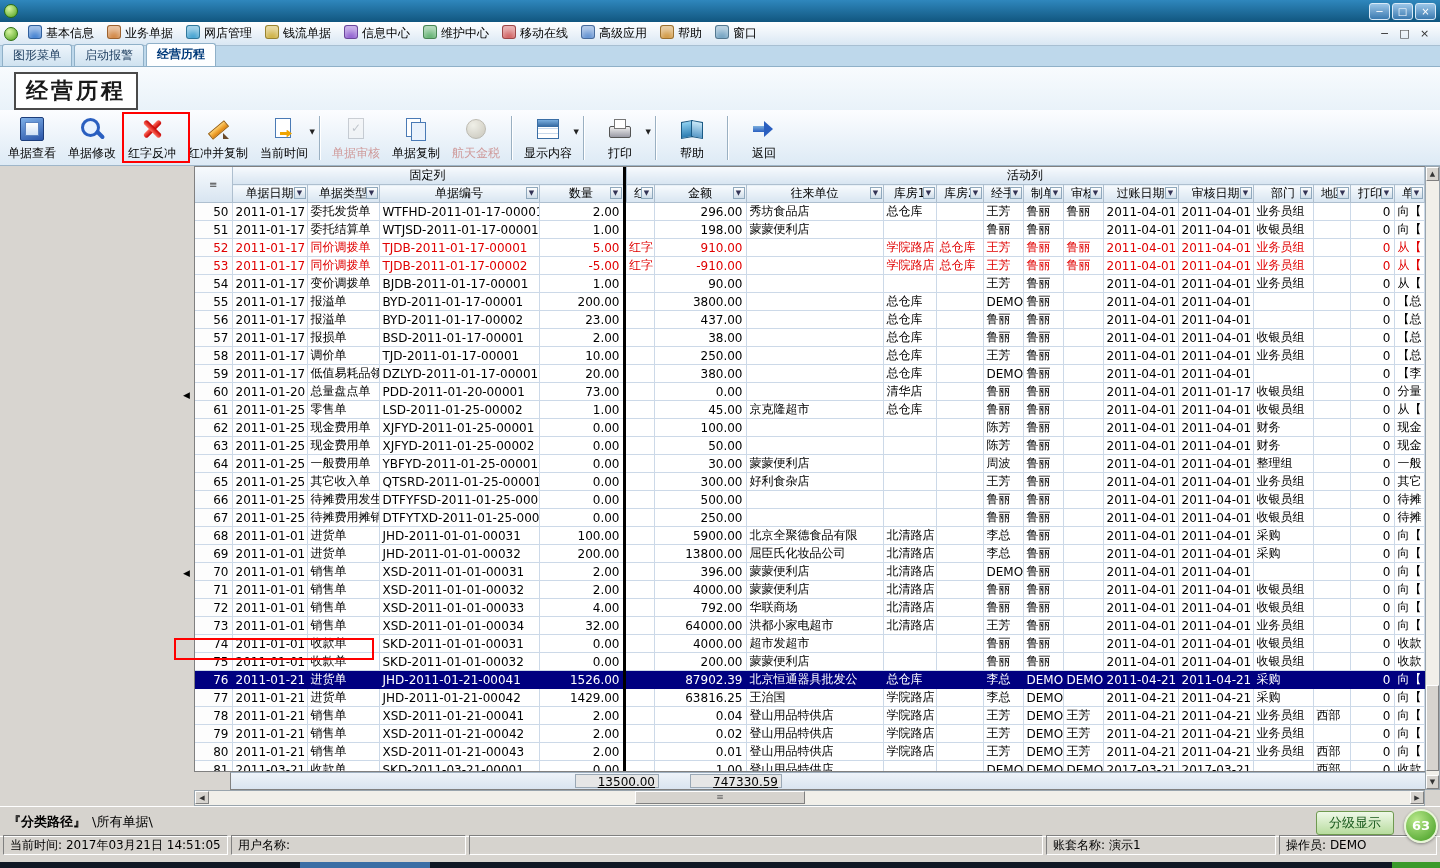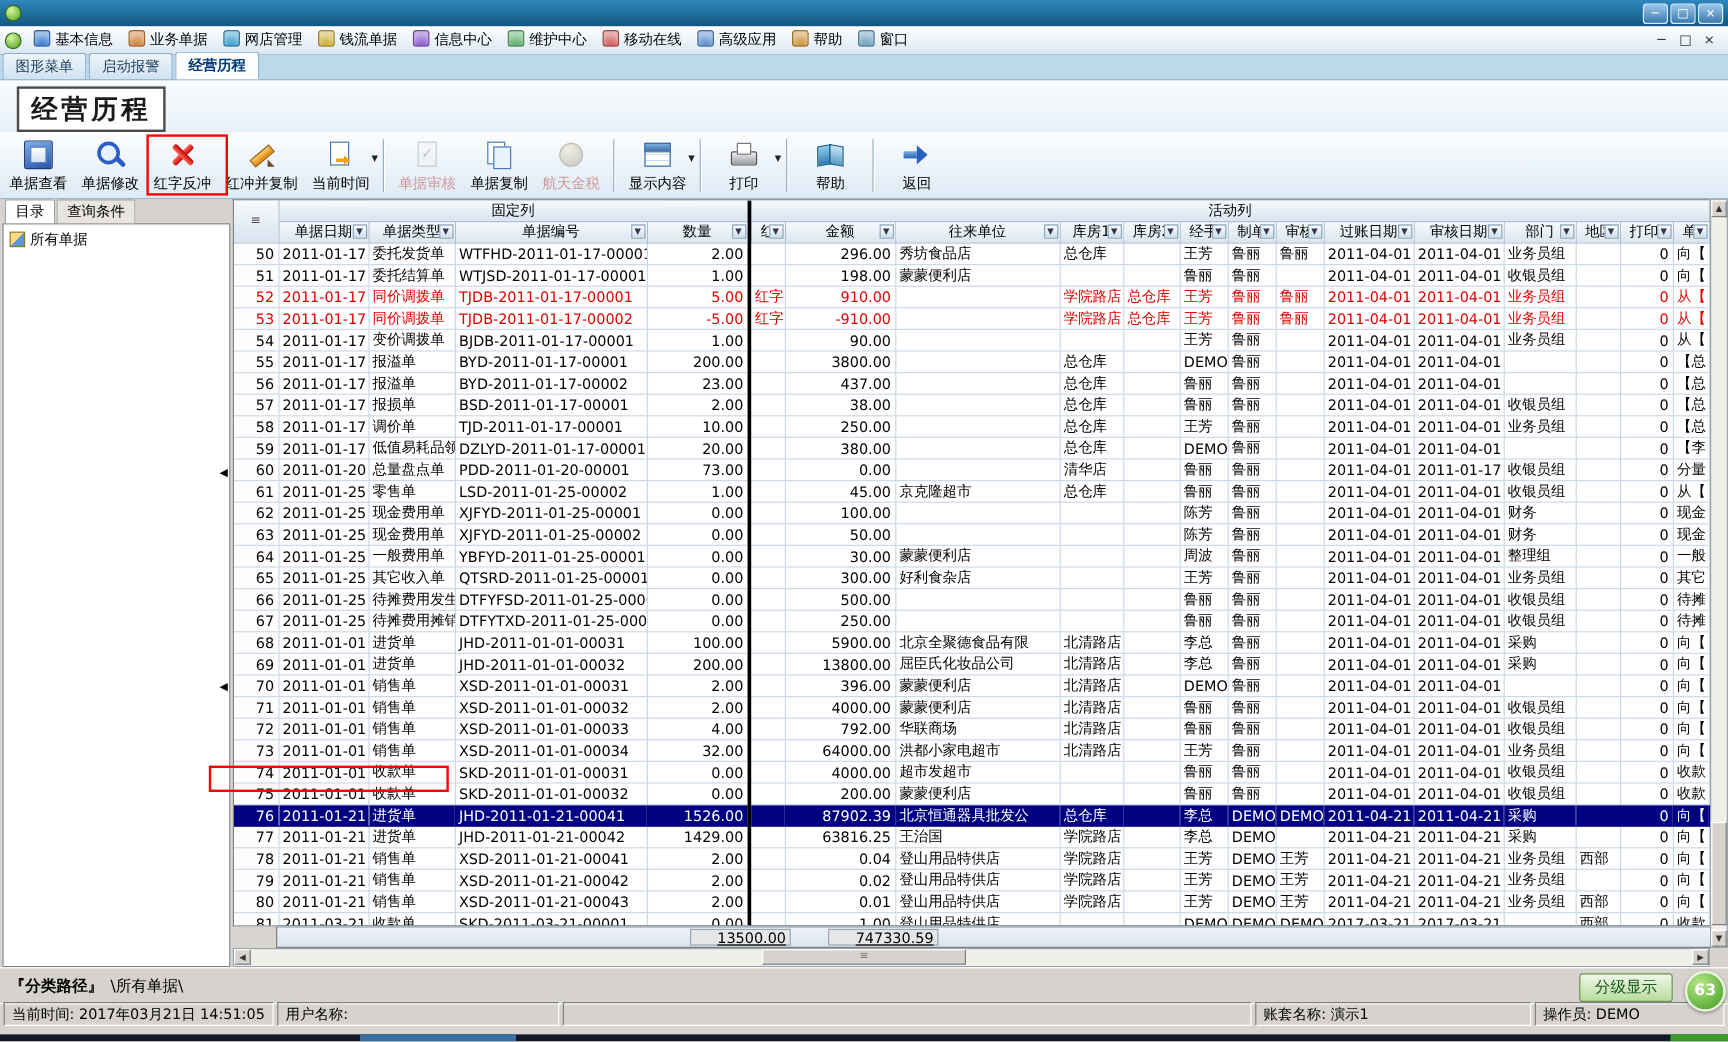--- a/index.html
+++ b/index.html
@@ -267,34 +267,20 @@
         <span class="tb-icon ic-help"></span>
         <span class="tb-label">帮助</span>
       </div>
       <span class="tb-sep"></span>
       <div class="tb-btn">
         <span class="tb-icon ic-back"></span>
         <span class="tb-label">返回</span>
       </div>
     </div>
 
-  <div class="sidebar">
-    <div class="side-tabs" id="side-tabs">
-        <div class="side-tab active">目录</div>
-        <div class="side-tab">查询条件</div>
-      </div>
-    <div class="side-panel">
-      <div id="tree">
-          <div class="tree-item">
-            <span class="tree-ico"></span>
-            <span>所有单据</span>
-          </div>
-        </div>
-    </div>
-  </div>
 
   <div class="table-region">
     <div class="grid-scroll">
       <table class="grid" id="grid-table">
           <colgroup>
             <col style="width:37px">
             <col style="width:75px">
             <col style="width:72px">
             <col style="width:160px">
             <col style="width:84px">

